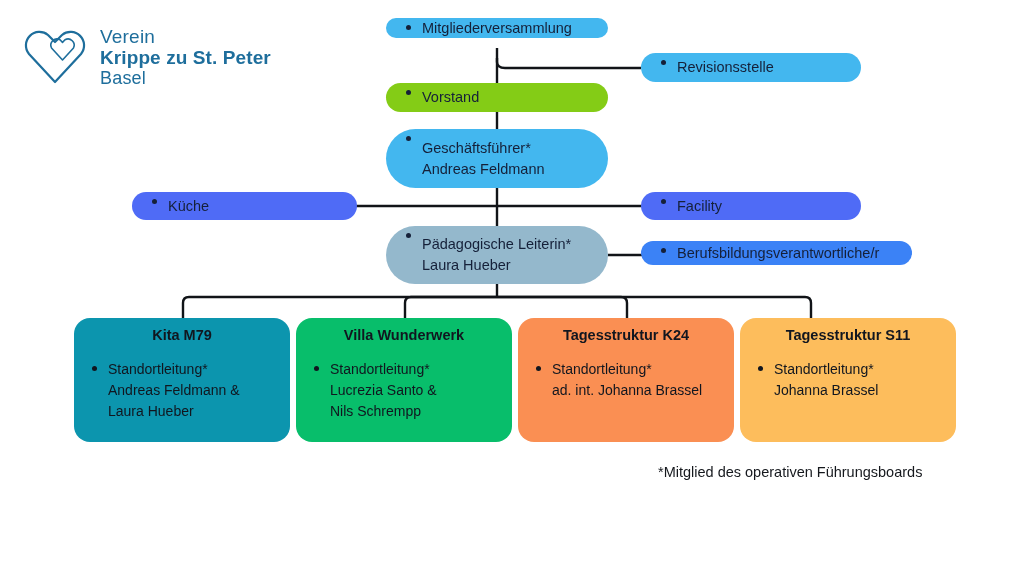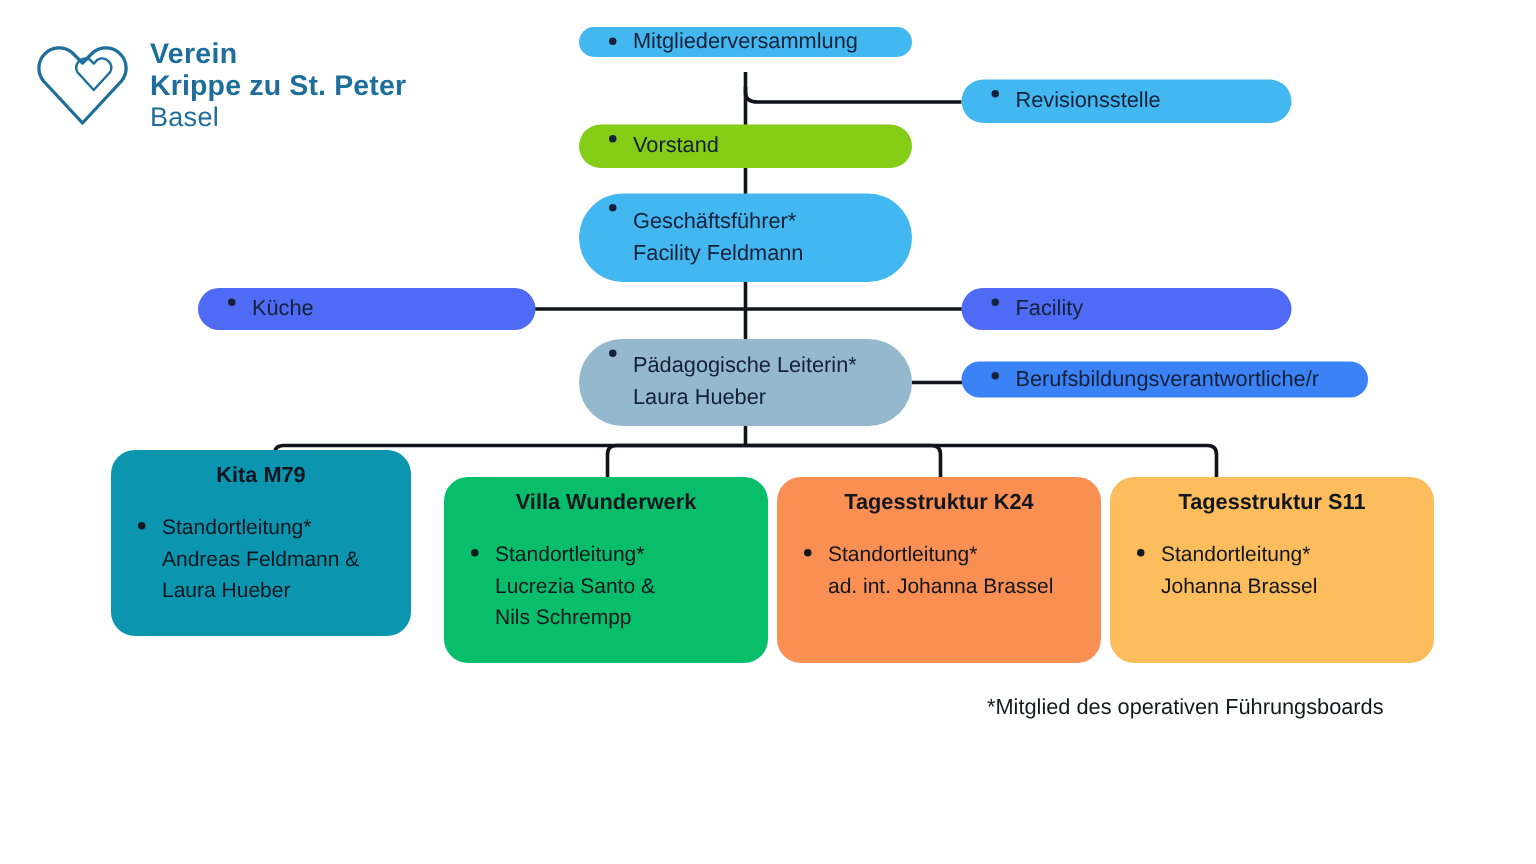--- a/index.html
+++ b/index.html
@@ -30,21 +30,21 @@
     gap: 14px;
   }
   #logo-mark { width: 62px; height: 58px; flex: 0 0 auto; }
   #logo-text {
     display: flex;
     flex-direction: column;
     justify-content: center;
     color: #1E6E9C;
     line-height: 1.12;
   }
-  .logo-line1 { font-size: 19px; font-weight: 700; letter-spacing: .2px; }
+  .logo-line1 { font-size: 19px; font-weight: 400; letter-spacing: .2px; }
   .logo-line2 { font-size: 19px; font-weight: 700; letter-spacing: .1px; }
   .logo-line3 { font-size: 18px; font-weight: 400; letter-spacing: .2px; }
 
   
   #connectors {
     position: absolute;
     left: 0; top: 0;
     width: 1024px; height: 576px;
     pointer-events: none;
   }
@@ -169,21 +169,21 @@
   </div>
 
   <div class="node" style="left:386px; top:83px; width:222px; height:29px; background:#84cc16;">
     <span class="bullet"></span>
     <span class="node-text">Vorstand</span>
   </div>
 
   <div class="node" style="left:386px; top:129px; width:222px; height:59px; background:#43B7EF;">
     <span class="bullet"></span>
     <span class="node-text">Geschäftsführer*
-Facility Feldmann</span>
+Andreas Feldmann</span>
   </div>
 
   <div class="node" style="left:132px; top:192px; width:225px; height:28px; background:#4F6BF6;">
     <span class="bullet"></span>
     <span class="node-text">Küche</span>
   </div>
 
   <div class="node" style="left:641px; top:192px; width:220px; height:28px; background:#4F6BF6;">
     <span class="bullet"></span>
     <span class="node-text">Facility</span>
@@ -193,21 +193,21 @@
     <span class="bullet"></span>
     <span class="node-text">Pädagogische Leiterin*
 Laura Hueber</span>
   </div>
 
   <div class="node" style="left:641px; top:241px; width:271px; height:24px; background:#3b82f6;">
     <span class="bullet"></span>
     <span class="node-text">Berufsbildungsverantwortliche/r</span>
   </div>
 
-  <div class="unit" style="left:74px; top:300px; width:200px; height:124px; background:#0C95AE;">
+  <div class="unit" style="left:74px; top:318px; width:216px; height:124px; background:#0C95AE;">
     <div class="unit-title">Kita M79</div>
     <div class="unit-body">
       <span class="bullet"></span>
       <span class="unit-text">Standortleitung*
 Andreas Feldmann &amp;
 Laura Hueber</span>
     </div>
   </div>
 
   <div class="unit" style="left:296px; top:318px; width:216px; height:124px; background:#08BE6B;">

